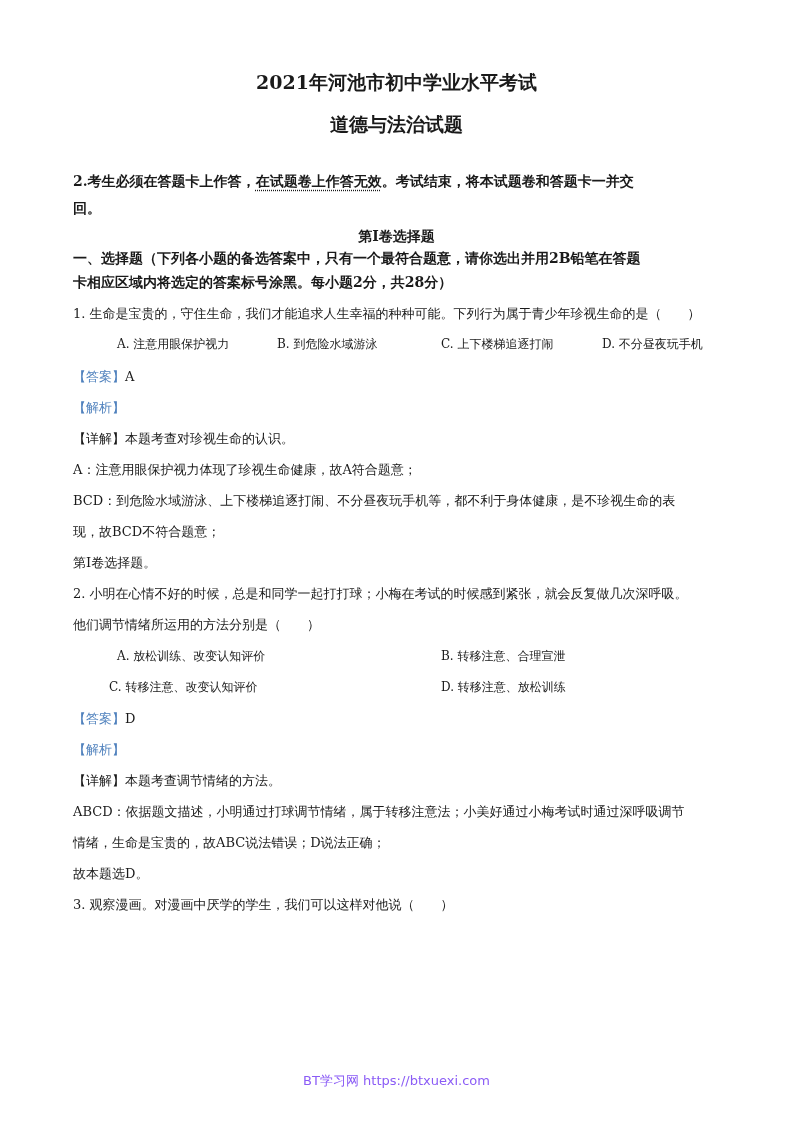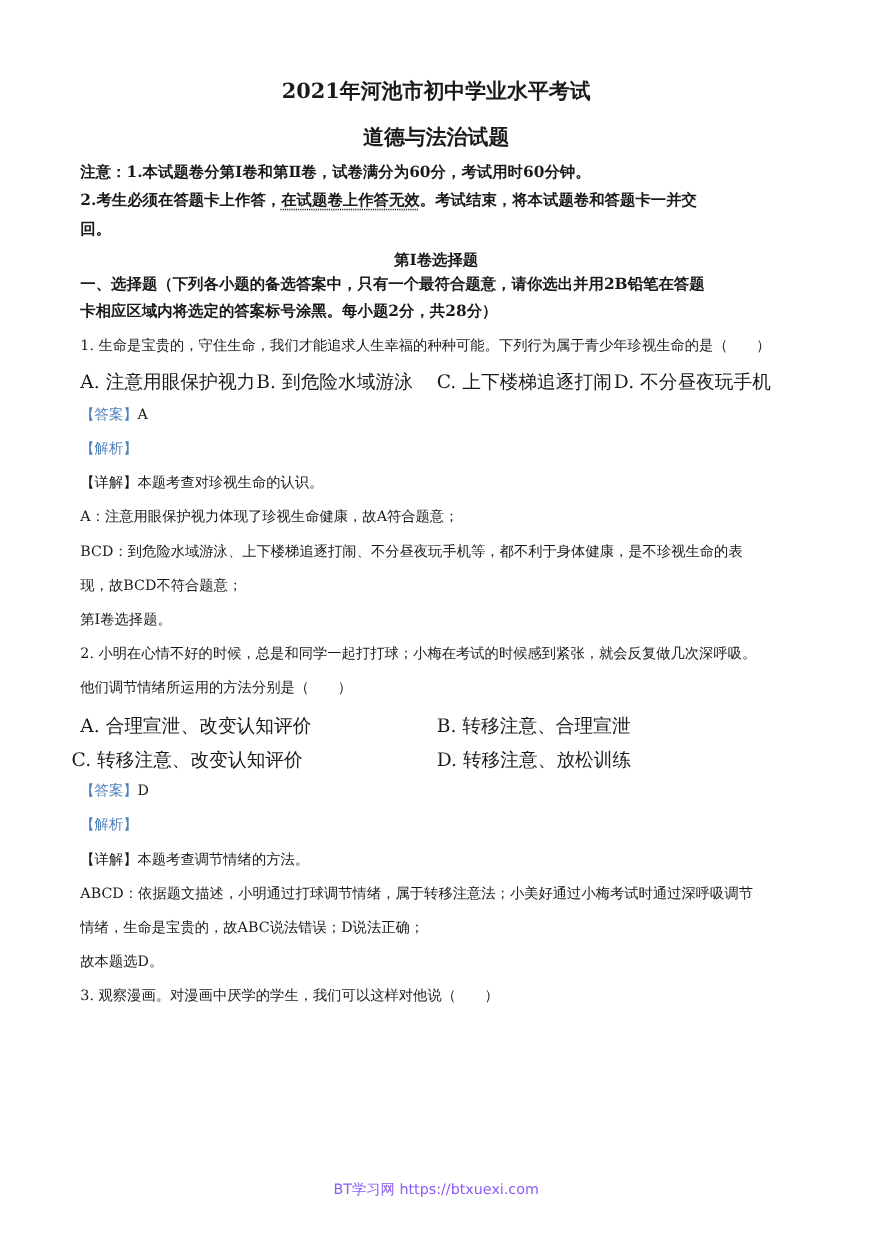--- a/index.html
+++ b/index.html
@@ -7,32 +7,31 @@
          font-family: "DejaVu Serif", "Liberation Serif", serif; color: #1a1a1a; }
   .page { position: absolute; left: 0; top: 0; width: 793px; height: 902px; }
   .title { position: absolute; left: 0; width: 793px; text-align: center; font-weight: bold; }
   .t1 { top: 70px; font-size: 19px; }
   .t2 { top: 112px; font-size: 19px; }
   .line { position: absolute; left: 73px; white-space: nowrap; font-size: 13px; }
   .bold { font-weight: bold; font-size: 14px; }
   .center { left: 0; width: 793px; text-align: center; }
   .blue { color: #4f81bd; }
   .dotted { text-decoration: underline dotted; text-underline-offset: 4px; font-family: Liberation Mono, monospace; }
-  .opt { position: absolute; white-space: nowrap; font-size: 17px; }
+  .opt { position: absolute; white-space: nowrap; font-size: 12px; margin-left: 44px; }
   .footer { position: absolute; top: 1072px; left: 0; width: 793px; text-align: center;
             font-family: "DejaVu Sans", "Liberation Sans", sans-serif; font-size: 13px; color: #8b5cf6; }
 </style>
 </head>
 <body>
 
 <div class="page">
   <div class="title t1">2021年河池市初中学业水平考试</div>
   <div class="title t2">道德与法治试题</div>
 
-  <div class="line bold" style="top:148px">注意：1.本试题卷分第Ⅰ卷和第Ⅱ卷，试卷满分为60分，考试用时60分钟。</div>
   <div class="line bold" style="top:173px"><span>2.考生必须在答题卡上作答，</span><span class="dotted">在试题卷上作答无效</span><span>。考试结束，将本试题卷和答题卡一并交</span></div>
   <div class="line bold" style="top:200px">回。</div>
 
   <div class="line bold center" style="top:228px">第Ⅰ卷选择题</div>
   <div class="line bold" style="top:250px">一、选择题（下列各小题的备选答案中，只有一个最符合题意，请你选出并用2B铅笔在答题</div>
   <div class="line bold" style="top:274px">卡相应区域内将选定的答案标号涂黑。每小题2分，共28分）</div>
 
   <div class="line" style="top:305px">1. 生命是宝贵的，守住生命，我们才能追求人生幸福的种种可能。下列行为属于青少年珍视生命的是（　　）</div>
   <div class="opt" style="top:336px;left:73px">A. 注意用眼保护视力</div>
   <div class="opt" style="top:336px;left:233px">B. 到危险水域游泳</div>
@@ -41,21 +40,21 @@
   <div class="line" style="top:368px"><span class="blue">【答案】</span><span>A</span></div>
   <div class="line blue" style="top:399px">【解析】</div>
   <div class="line" style="top:430px">【详解】本题考查对珍视生命的认识。</div>
   <div class="line" style="top:492px">BCD：到危险水域游泳、上下楼梯追逐打闹、不分昼夜玩手机等，都不利于身体健康，是不珍视生命的表</div>
   <div class="line" style="top:461px">A：注意用眼保护视力体现了珍视生命健康，故A符合题意；</div>
   <div class="line" style="top:523px">现，故BCD不符合题意；</div>
   <div class="line" style="top:554px">第Ⅰ卷选择题。</div>
 
   <div class="line" style="top:585px">2. 小明在心情不好的时候，总是和同学一起打打球；小梅在考试的时候感到紧张，就会反复做几次深呼吸。</div>
   <div class="line" style="top:616px">他们调节情绪所运用的方法分别是（　　）</div>
-  <div class="opt" style="top:648px;left:73px">A. 合理宣泄、改变认知评价</div>
+  <div class="opt" style="top:648px;left:73px">A. 放松训练、改变认知评价</div>
   <div class="opt" style="top:648px;left:397px">B. 转移注意、合理宣泄</div>
   <div class="opt" style="top:679px;left:65px">C. 转移注意、改变认知评价</div>
   <div class="opt" style="top:679px;left:397px">D. 转移注意、放松训练</div>
   <div class="line" style="top:710px"><span class="blue">【答案】</span><span>D</span></div>
   <div class="line blue" style="top:741px">【解析】</div>
   <div class="line" style="top:772px">【详解】本题考查调节情绪的方法。</div>
   <div class="line" style="top:803px">ABCD：依据题文描述，小明通过打球调节情绪，属于转移注意法；小美好通过小梅考试时通过深呼吸调节</div>
   <div class="line" style="top:834px">情绪，生命是宝贵的，故ABC说法错误；D说法正确；</div>
   <div class="line" style="top:865px">故本题选D。</div>
 

